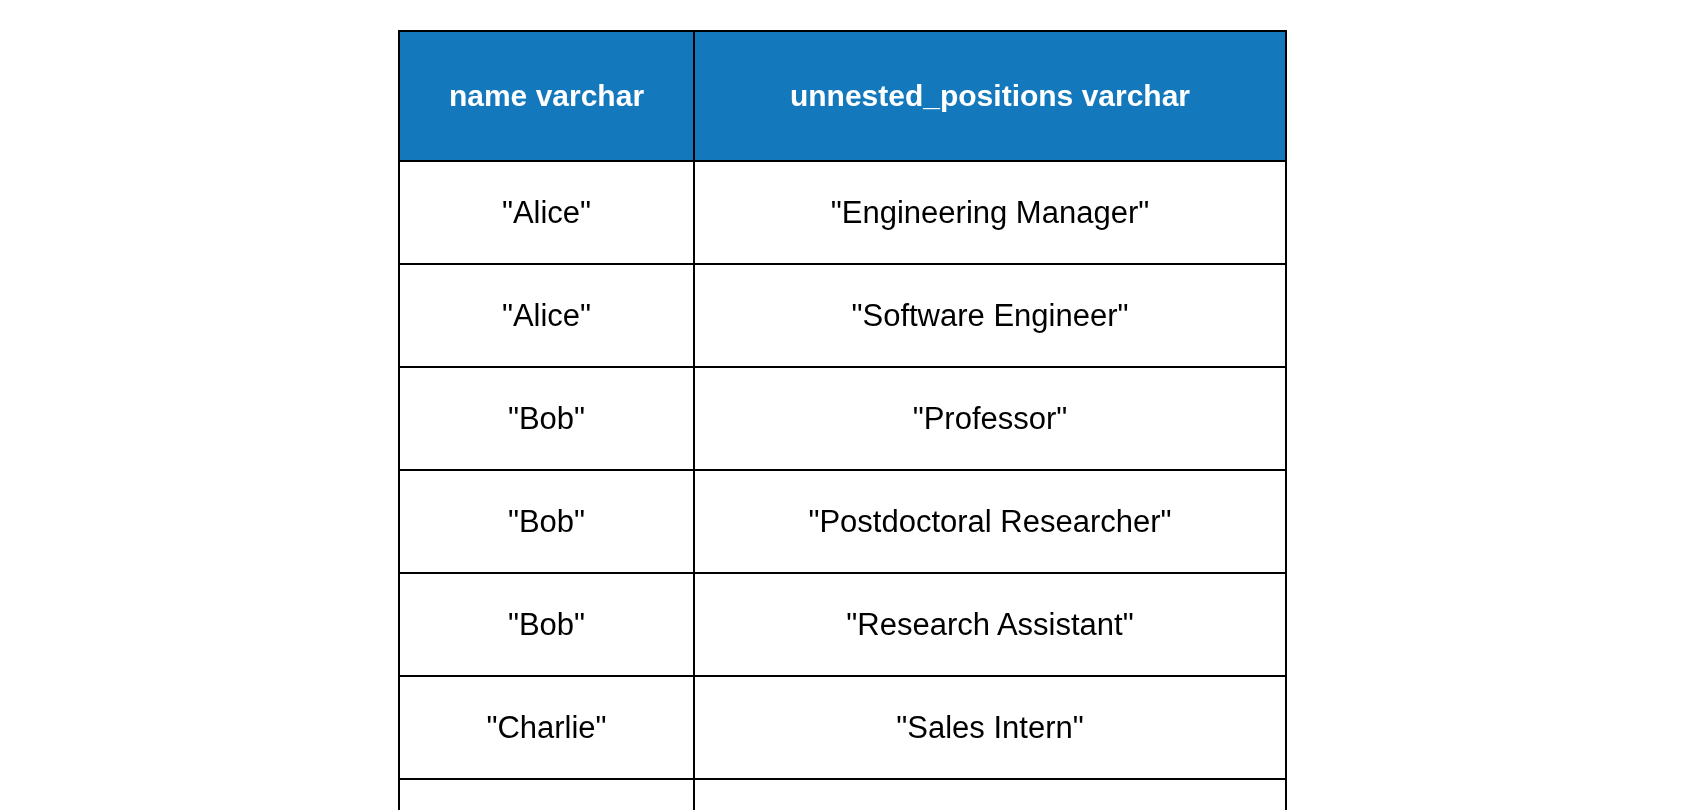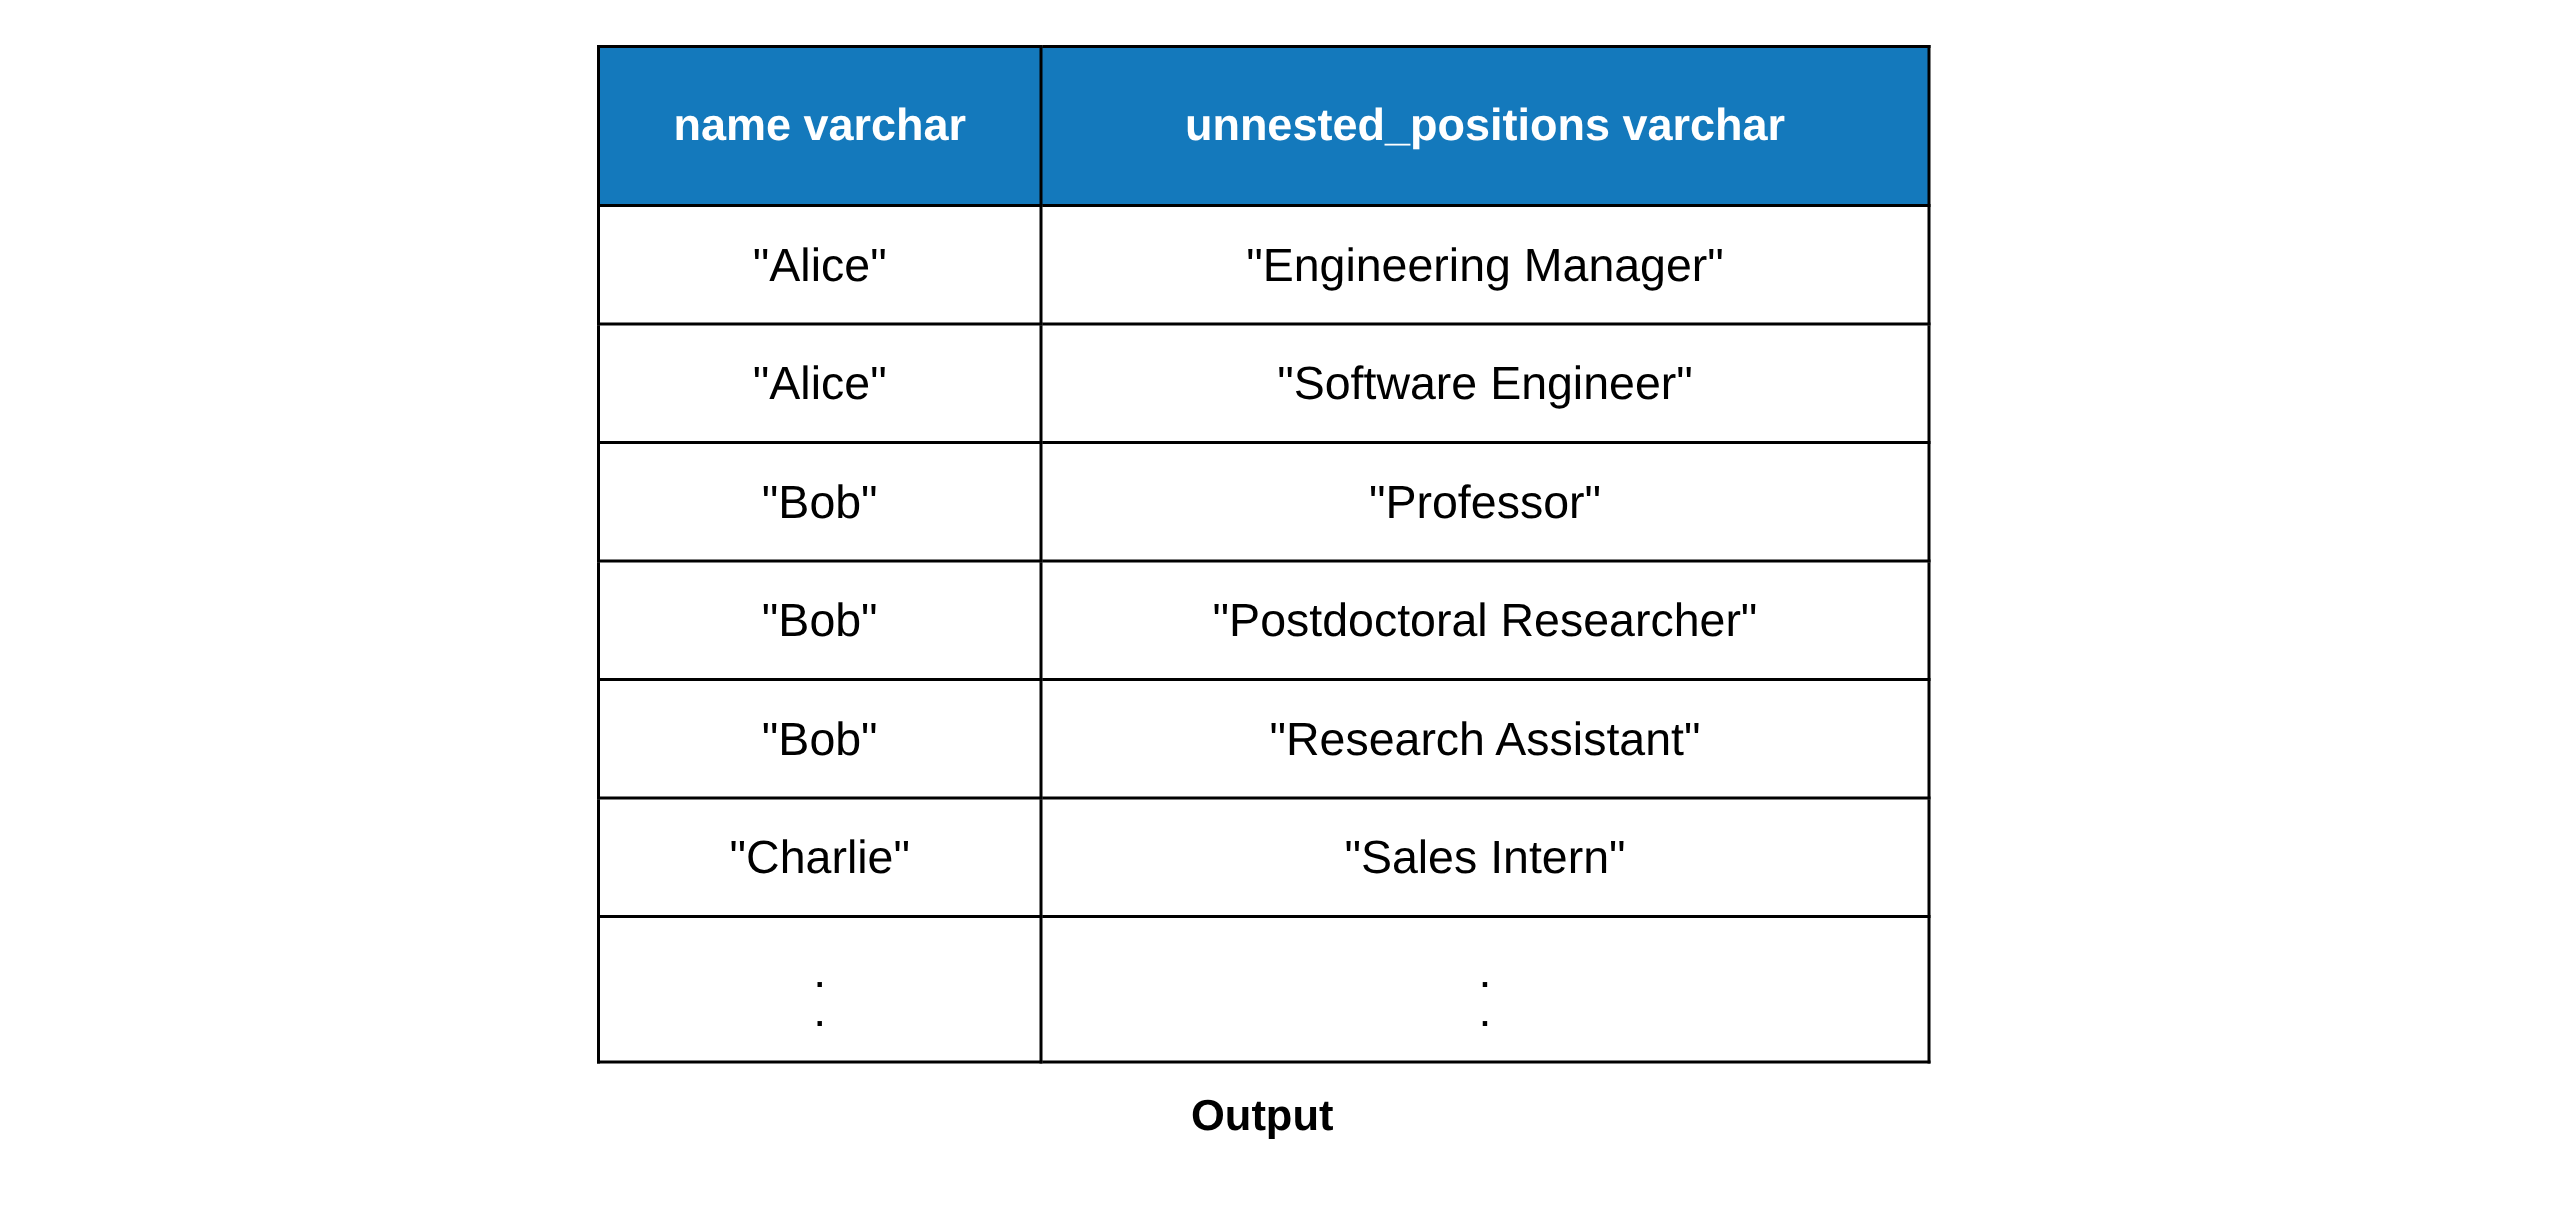--- a/index.html
+++ b/index.html
@@ -34,21 +34,21 @@
   }
 
   #result-table col.c-name { width: 295px; }
   #result-table col.c-pos  { width: 592px; }
 
   #result-table th,
   #result-table td {
     border: 2px solid #000000;
     text-align: center;
     vertical-align: middle;
-    padding: 2px;
+    padding: 14px;
   }
 
   #result-table thead th {
     background: #1479BC;
     color: #ffffff;
     font-weight: bold;
     font-size: 30px;
     height: 100px;
     letter-spacing: 0px;
   }
@@ -145,15 +145,14 @@
         <td>
           <div class="vdots">
             <span>.</span>
             <span>.</span>
           </div>
         </td>
       </tr>
     </tbody>
   </table>
 
-  <div id="caption">Output</div>
 
 </div>
 
 </body></html>

